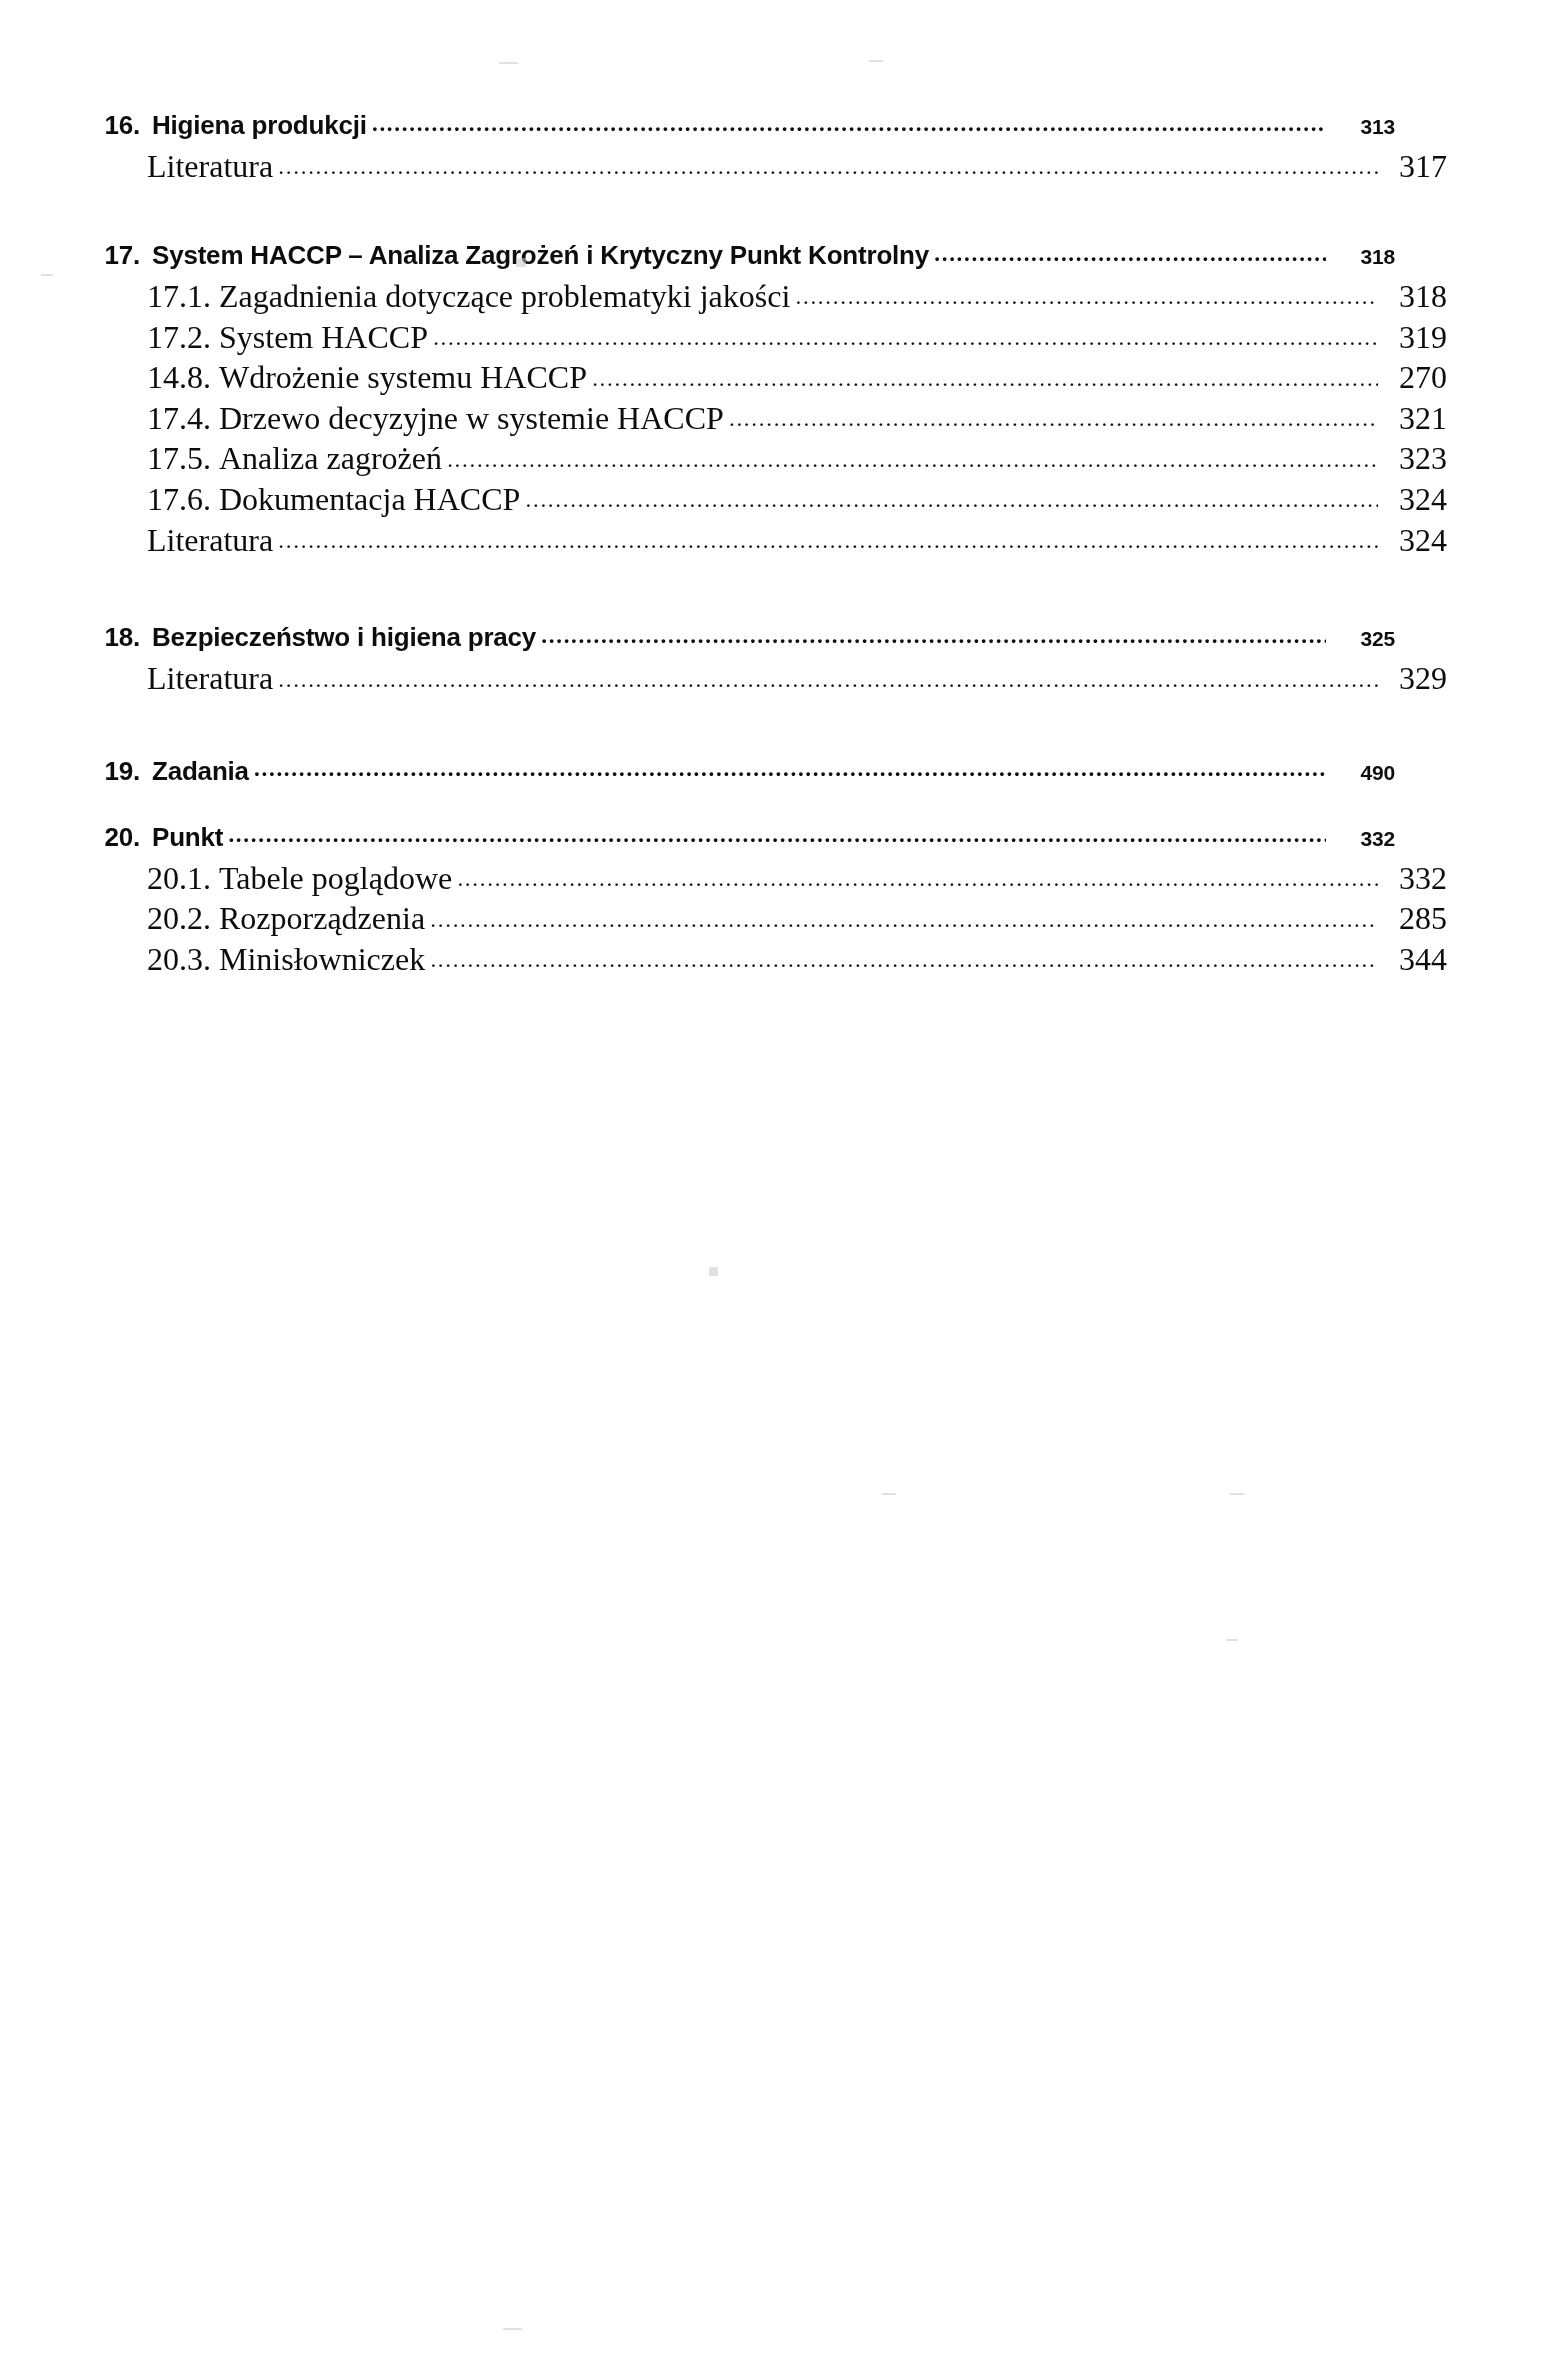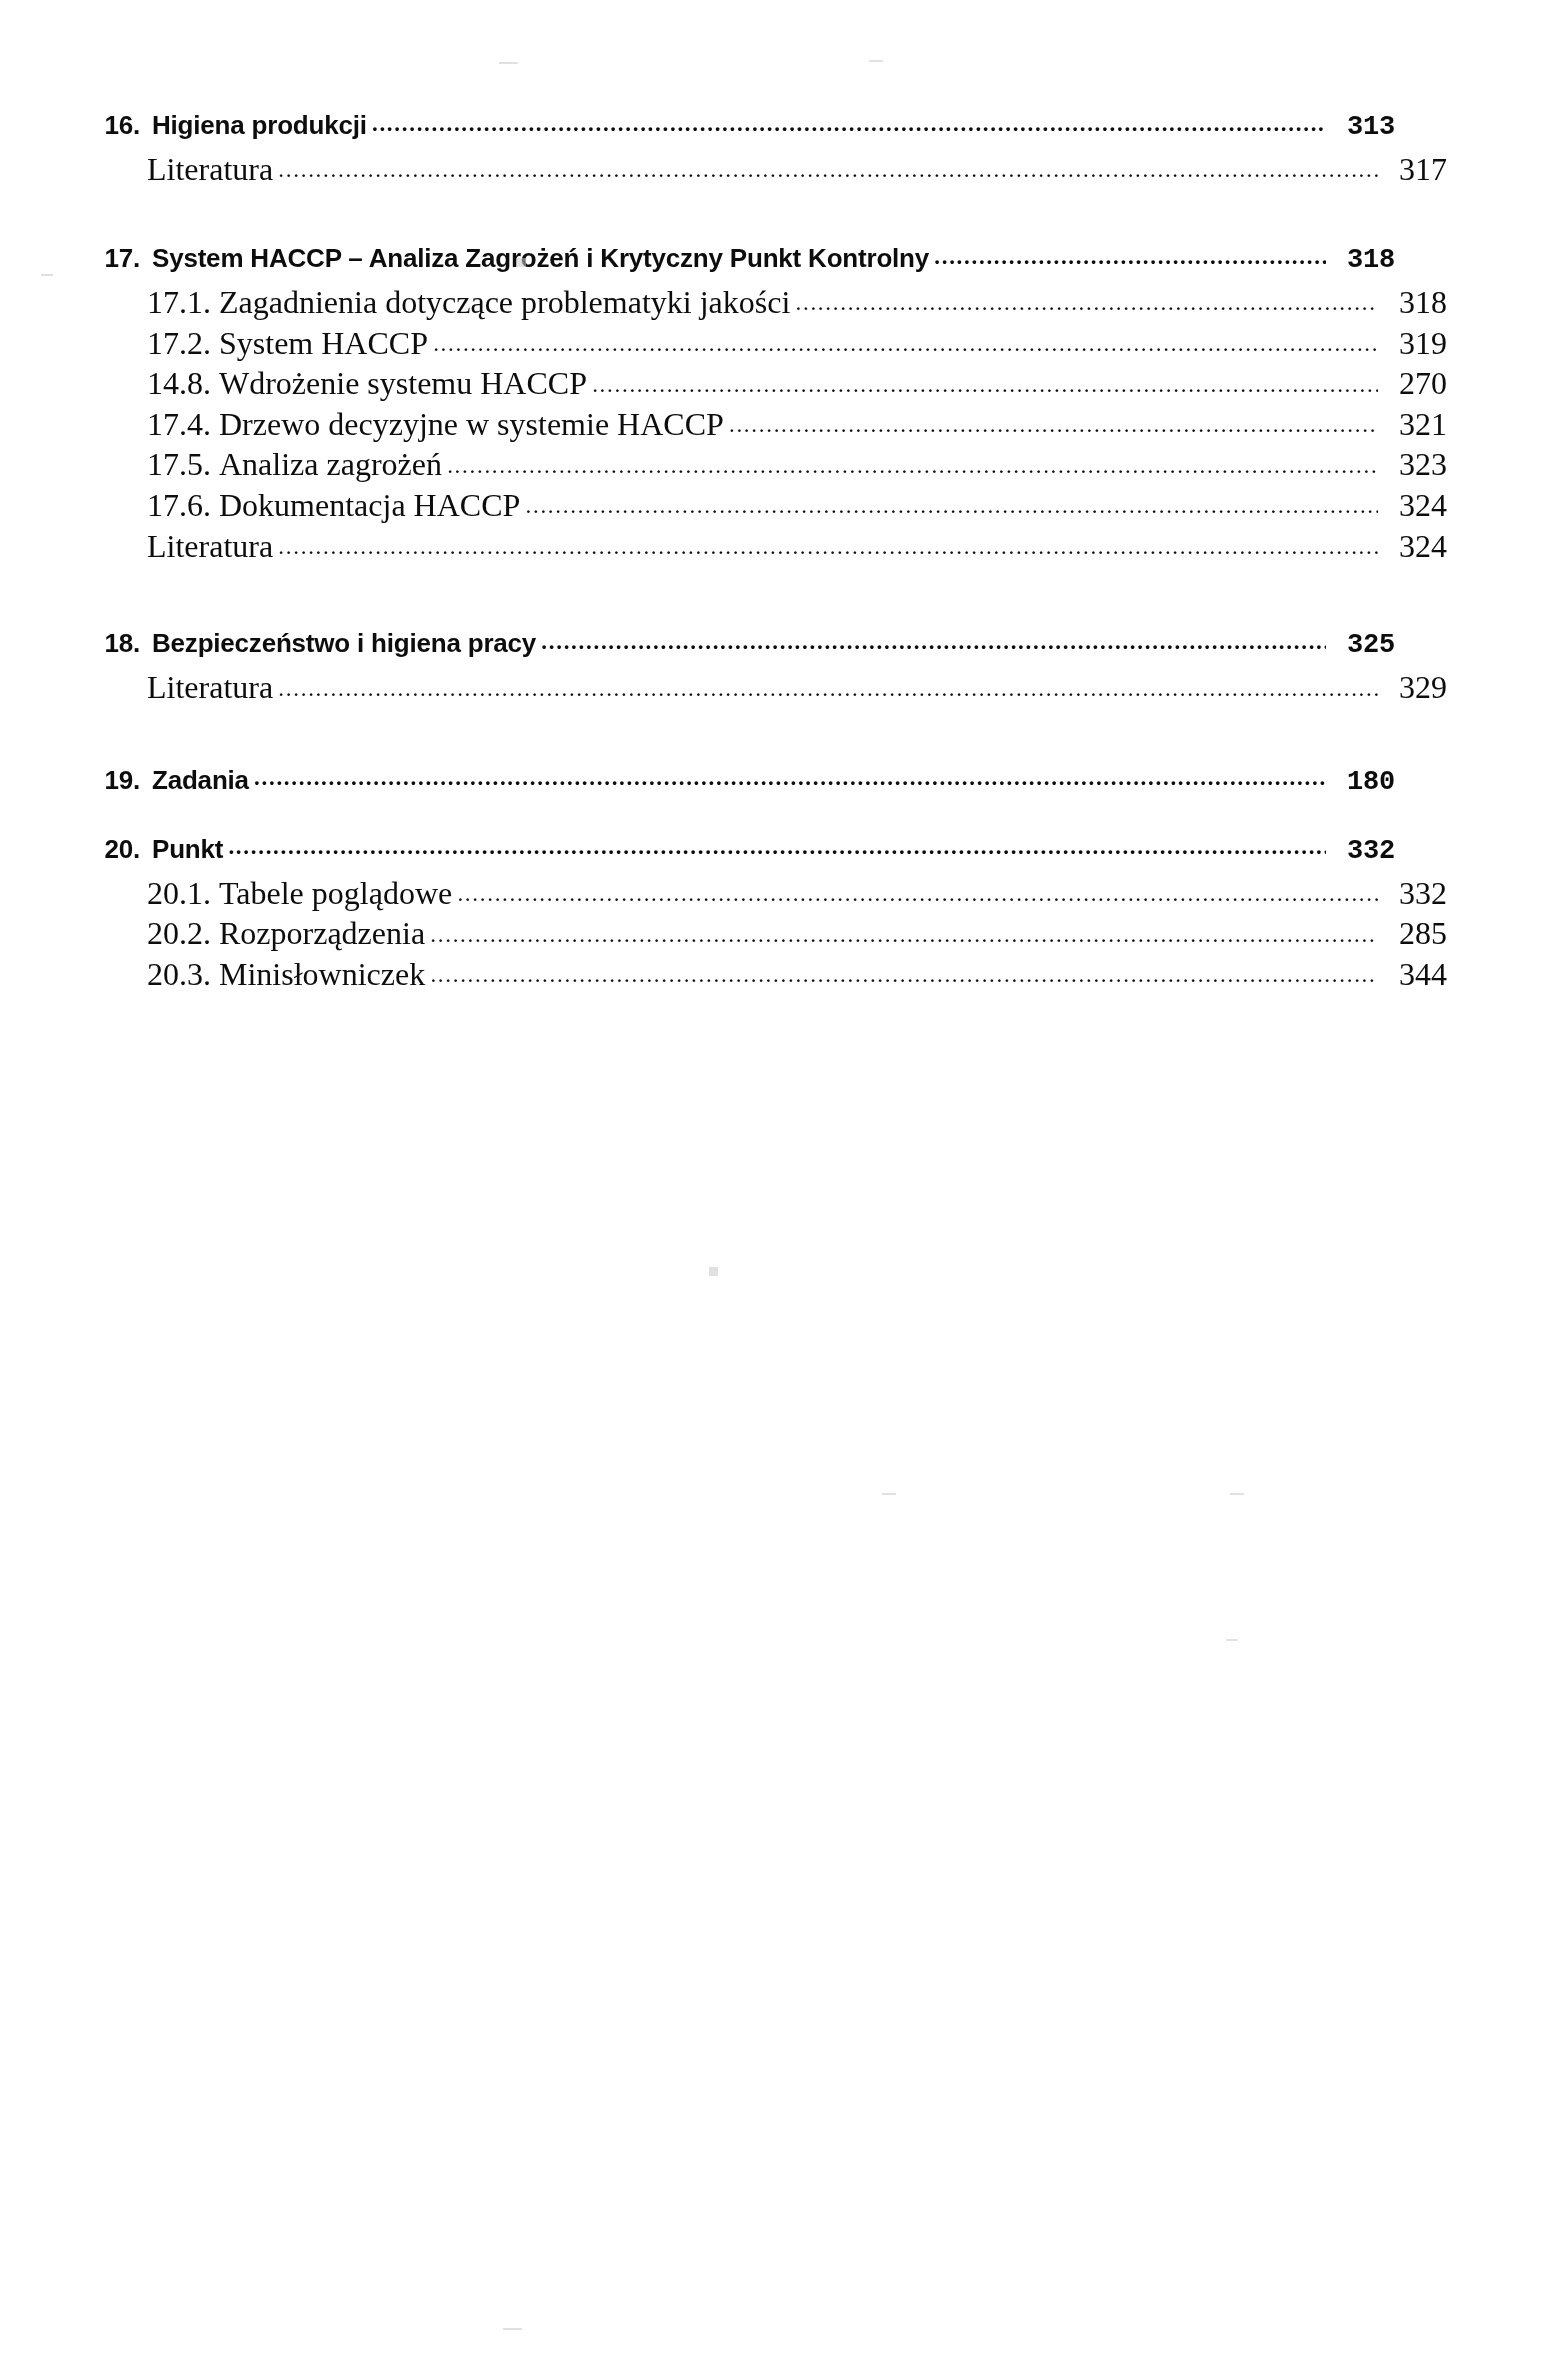--- a/index.html
+++ b/index.html
@@ -67,23 +67,23 @@
     font-size: 26px;
     letter-spacing: -0.2px;
   }
   .chapter .num {
     width: 45px;
     text-align: right;
     margin-right: 12px;
   }
   .chapter .page-no {
     width: 64px;
-    font-family: Liberation Mono, monospace;
+    font-family: Liberation Sans, sans-serif;
     font-weight: bold;
-    font-size: 27px;
+    font-size: 21px;
   }
   .chapter .dots {
     font-size: 23px;
     position: relative;
     top: -3.4px;
   }
 
   
   .sub {
     font-family: "Liberation Serif", serif;
@@ -222,21 +222,21 @@
         <span class="page-no">329</span>
       </div>
     </div>
 
     <div class="gap-lg"></div>
 
     <div class="row chapter">
       <span class="num">19.</span>
       <span class="label">Zadania</span>
       <span class="dots"></span>
-      <span class="page-no">180</span>
+      <span class="page-no">490</span>
     </div>
 
     <div class="gap-md"></div>
 
     <div class="row chapter">
       <span class="num">20.</span>
       <span class="label">Punkt</span>
       <span class="dots"></span>
       <span class="page-no">332</span>
     </div>

